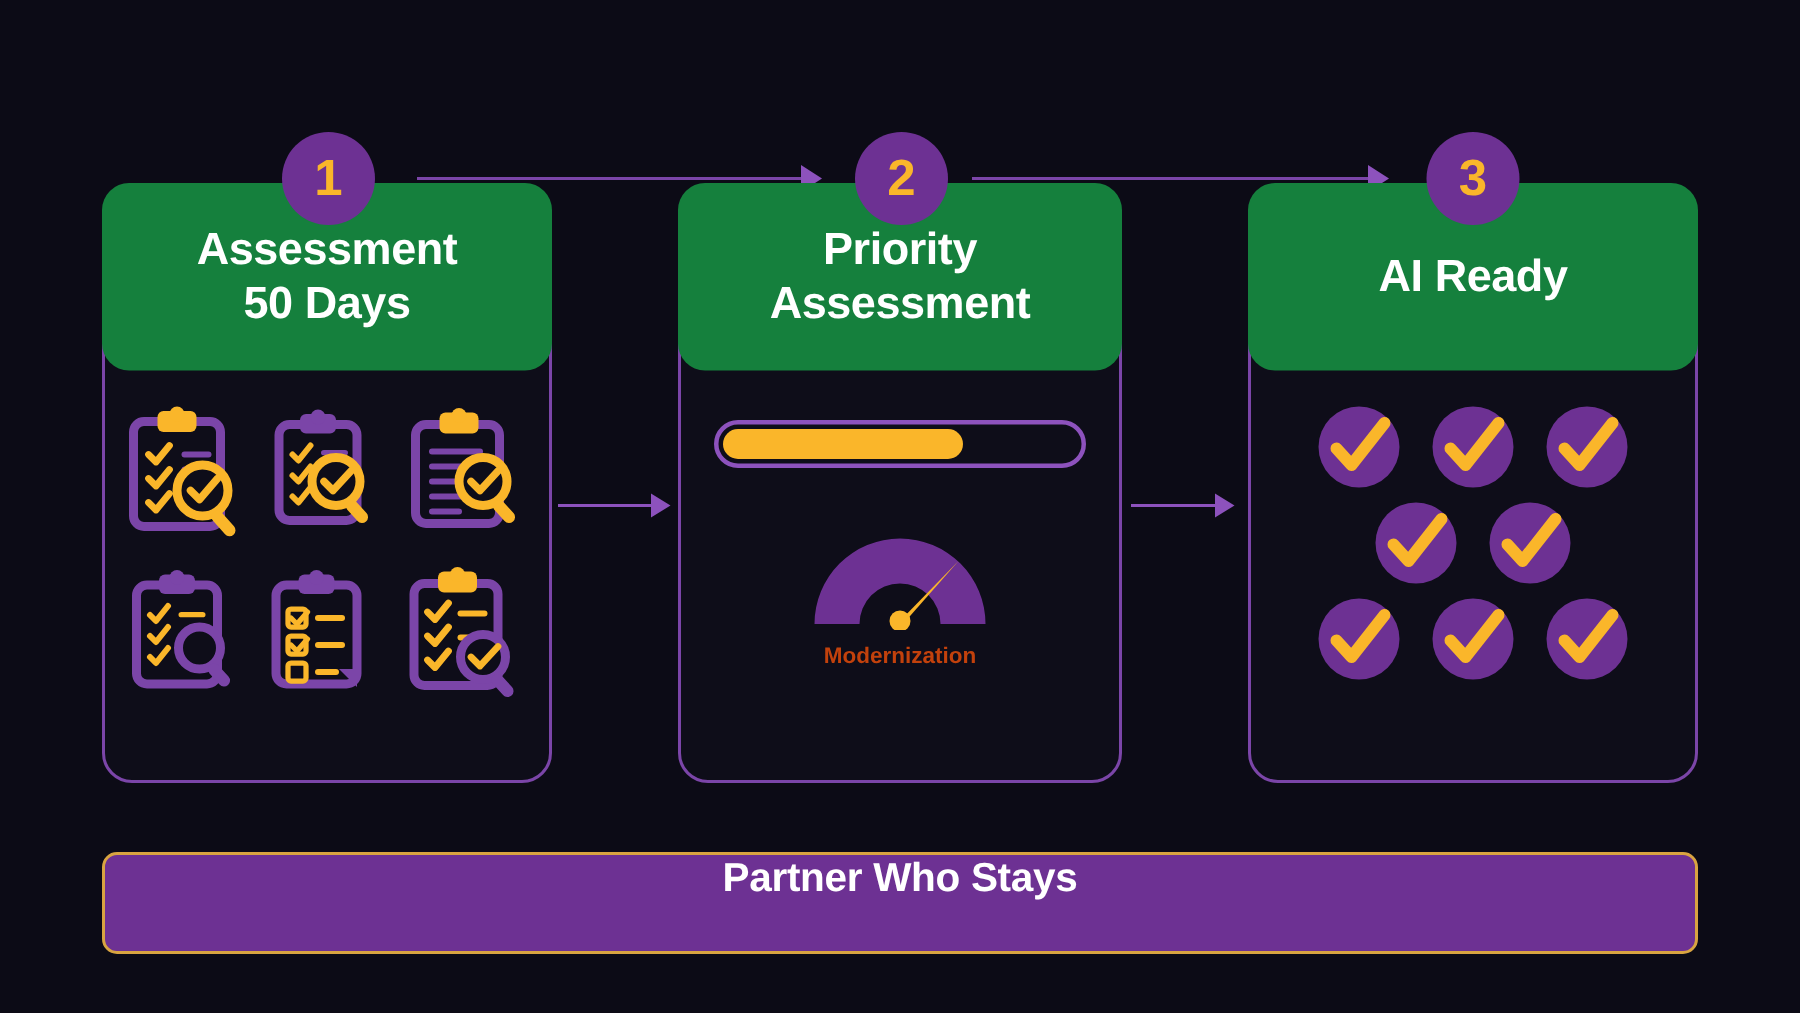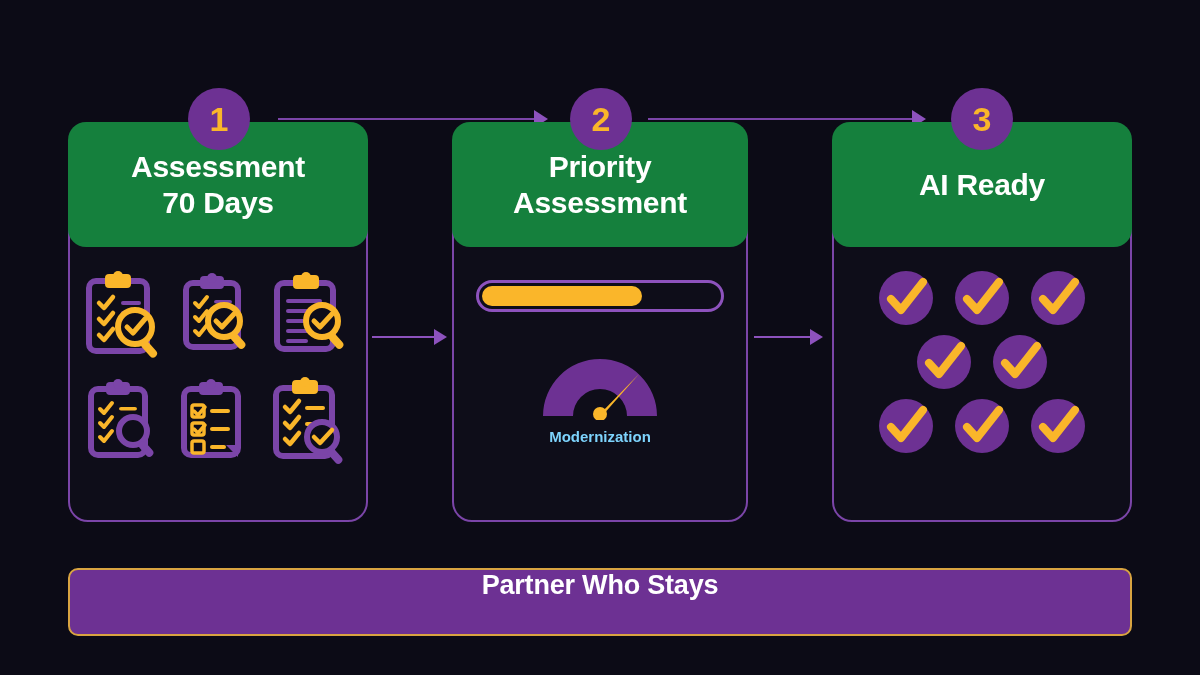--- a/index.html
+++ b/index.html
@@ -81,21 +81,21 @@
     margin-top: 33px;
     width: 248px; height: 32px;
     border: 3px solid #8d52bd; border-radius: 17px;
     padding: 3px;
   }
   .progress-fill {
     height: 100%; background: #fab62a; border-radius: 12px;
   }
   .gauge-wrap { margin-top: 38px; display:flex; flex-direction:column; align-items:center; }
   .gauge-label {
-    margin-top: 4px; color: #7dd3fc; font-size: 15px; font-weight: bold;
+    margin-top: 4px; color: #c2410c; font-size: 15px; font-weight: bold;
   }
 
   
   .check-grid {
     padding-top: 24px; width: 100%;
     display: flex; flex-direction: column; align-items: center; gap: 10px;
   }
   .check-row { display: flex; gap: 22px; justify-content: center; }
   .check-circle {
     width: 54px; height: 54px; border-radius: 50%;
@@ -147,21 +147,21 @@
     <span>1</span>
   </div>
 
   <div class="card" style="left:68px; top:122px; width:300px; height:400px;">
     <div class="card-body"></div>
 
     <div class="card-head">
       <div class="notch"></div>
       <h2>
         <span>Assessment</span><br>
-        <span>70 Days</span>
+        <span>50 Days</span>
       </h2>
     </div>
 
     <div class="card-content">
       <div class="clip-grid">
 
         <span>
           <svg width="84" height="92" viewBox="0 0 84 92">
             <rect x="6" y="12" width="58" height="70" rx="7" fill="none" stroke="#7b45a8" stroke-width="6"></rect>
             <rect x="22" y="5" width="26" height="14" rx="4" fill="#fab62a"></rect>

